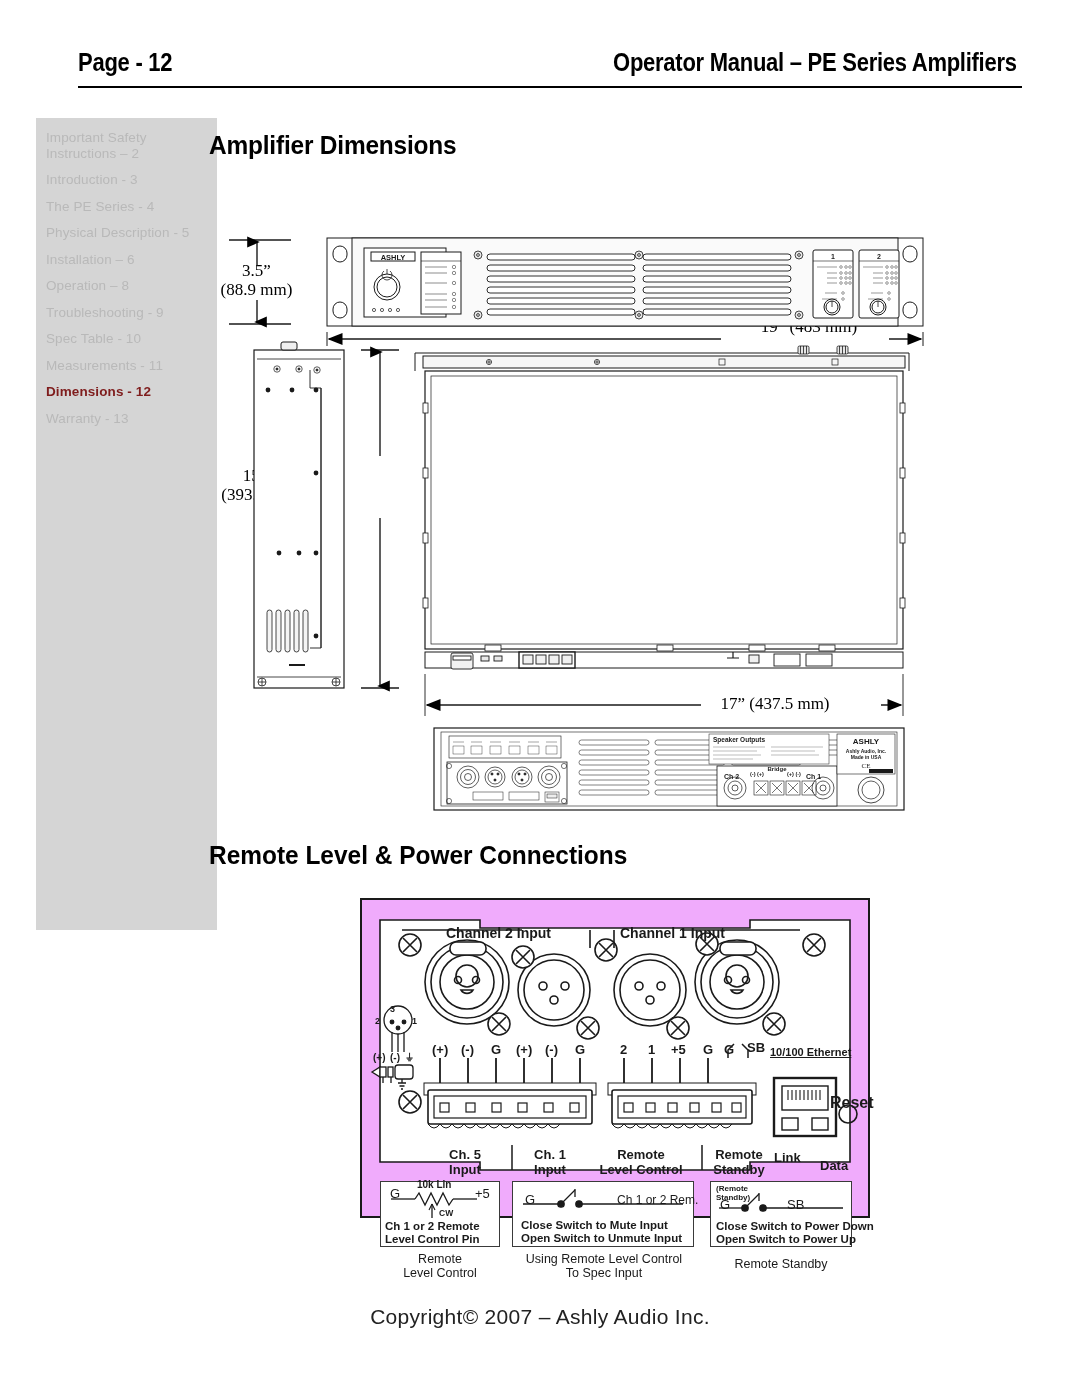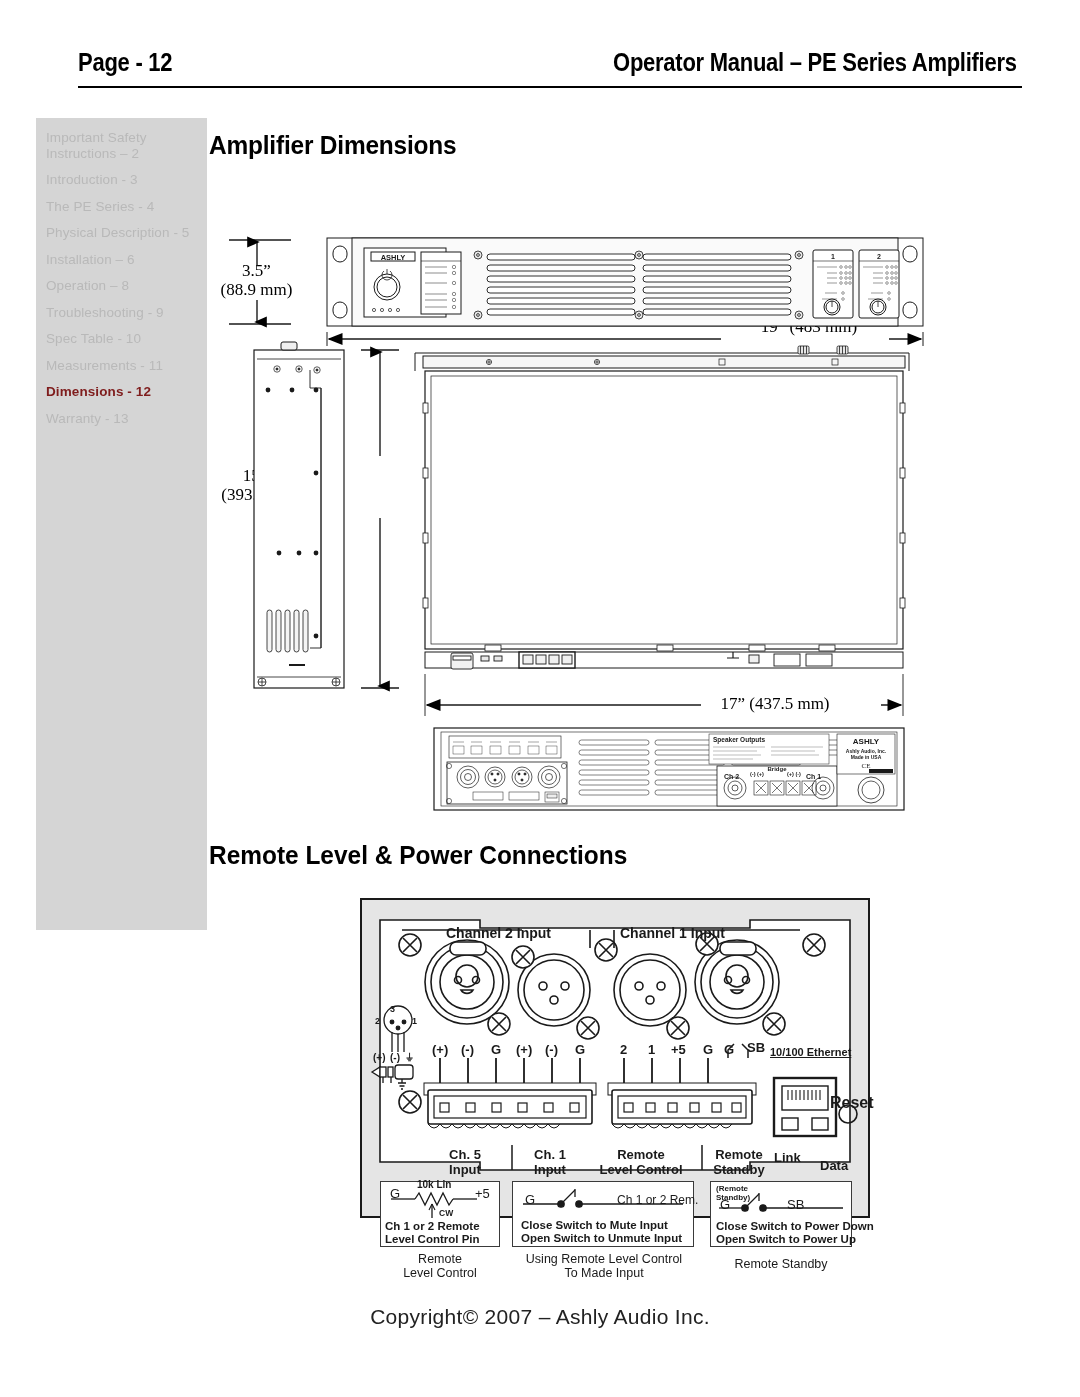--- a/index.html
+++ b/index.html
@@ -46,21 +46,21 @@
   }
 
   
   #sidebar {
     position: absolute;
     left: 36px;
     top: 118px;
     width: 165px;
     height: 800px;
     background: #d5d5d5;
-    padding: 12px 6px 0 0;
+    padding: 12px 16px 0 0;
   }
   .toc-item {
     font-size: 13.5px;
     line-height: 15.5px;
     color: #b9b9b9;
     padding: 0 8px 0 10px;
     margin-bottom: 11px;
     letter-spacing: 0.1px;
   }
   .toc-item.current {
@@ -131,21 +131,21 @@
   }
 
   
   #remote {
     position: absolute;
     left: 360px;
     top: 898px;
     width: 510px;
     height: 320px;
     border: 2px solid #1a1a1a;
-    background: #e5e5e5;
+    background: #f0abfc;
     box-sizing: border-box;
   }
   .rp-text {
     position: absolute;
     font-family: "Liberation Sans", sans-serif;
     font-weight: bold;
     font-size: 11px;
     color: #1a1a1a;
     white-space: nowrap;
   }
@@ -912,21 +912,21 @@
     </svg>
     <div class="schem-lbl" style="left:12px; top:12px; font-size:13px;">G</div>
     <div class="schem-lbl" style="left:104px; top:12px; font-size:12px;">Ch 1 or 2 Rem.</div>
     <div class="schem-lbl" style="left:8px; top:37px; font-size:11.5px; font-weight:bold; line-height:13px;">
       <span>Close Switch to Mute Input</span><br>
       <span>Open Switch to Unmute Input</span>
     </div>
   </div>
   <div class="schem-cap" style="left:146px; top:352px; width:192px; font-weight:500;">
     <span>Using Remote Level Control</span><br>
-    <span>To Made Input</span>
+    <span>To Spec Input</span>
   </div>
 
   <div class="schem-box" style="left:348px; top:281px; width:142px; height:66px;">
     <svg width="140" height="64" viewBox="0 0 140 64">
       <g stroke="#1a1a1a" fill="none" stroke-width="1.3">
         <line x1="8" y1="26" x2="34" y2="26"></line>
         <line x1="52" y1="26" x2="132" y2="26"></line>
         <line x1="34" y1="26" x2="48" y2="12"></line>
         <line x1="48" y1="11" x2="48" y2="19"></line>
         <circle cx="34" cy="26" r="3.2" fill="#1a1a1a"></circle>

